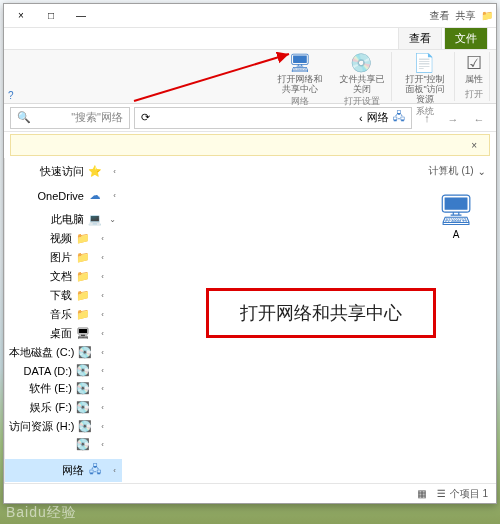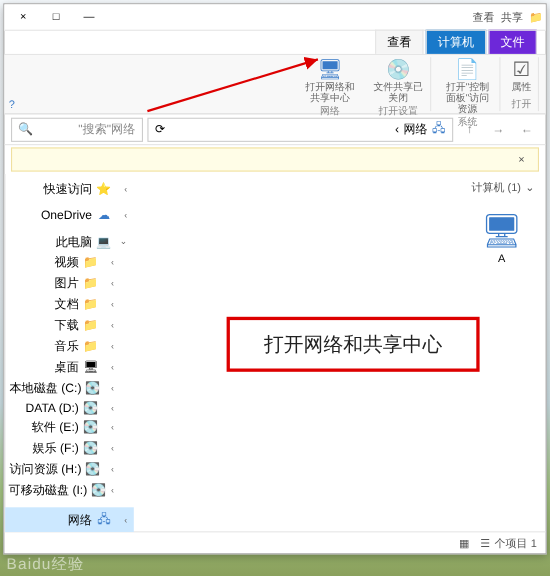--- a/index.html
+++ b/index.html
@@ -7,21 +7,21 @@
 .window{position:absolute;top:3px;left:3px;right:3px;bottom:20px;background:#fff;border:1px solid #a0a0a0;box-shadow:0 2px 8px rgba(0,0,0,.3);display:flex;flex-direction:column}
 .titlebar{height:24px;background:#fff;display:flex;align-items:center;direction:ltr;padding:0 2px;border-bottom:1px solid #e5e5e5}
 .wc{display:flex;gap:0}
 .wc button{width:30px;height:22px;border:none;background:transparent;font-size:10px;cursor:pointer;display:flex;align-items:center;justify-content:center}
 .spacer{flex:1}
 .qat{display:flex;gap:6px;align-items:center;font-size:10px;color:#555}
 .qat span{cursor:pointer}
 .tabs{height:22px;display:flex;align-items:flex-end;padding:0 8px;gap:2px;border-bottom:1px solid #e5e5e5}
 .tab{padding:3px 10px;font-size:11px;cursor:pointer;background:#f5f5f5;border:1px solid #e5e5e5;border-bottom:none}
 .tab.active{background:#1979ca;color:#fff}
-.tab.file{background:#6d28d9;color:#fff}
+.tab.file{background:#4d7c0f;color:#fff}
 .ribbon{height:54px;background:#f8f8f8;border-bottom:1px solid #dcdcdc;display:flex;padding:2px 6px;gap:4px;position:relative}
 .rg{display:flex;flex-direction:column;align-items:center;border-right:1px solid #e5e5e5;padding:0 6px;font-size:9px;color:#666}
 .rg .ico{font-size:18px;margin-bottom:1px}
 .rg .lbl{font-size:9px;line-height:1.1;text-align:center;max-width:46px}
 .rgn{font-size:9px;color:#888;margin-top:auto}
 .helpicon{position:absolute;left:4px;bottom:2px;font-size:10px;color:#3a7bc8;cursor:pointer}
 .arrow{position:absolute;pointer-events:none;z-index:50}
 .addr{height:28px;display:flex;align-items:center;padding:3px 6px;gap:4px;border-bottom:1px solid #e5e5e5}
 .navbtn{width:22px;height:22px;border:none;background:transparent;cursor:pointer;font-size:11px;color:#888;display:flex;align-items:center;justify-content:center}
 .addrbox{flex:1;height:22px;border:1px solid #ccc;display:flex;align-items:center;padding:0 6px;font-size:11px;gap:4px}
@@ -63,21 +63,20 @@
     <div class="spacer"></div>
     <div class="qat">
       <span>查看</span>
       <span>共享</span>
       <span style="color:#f0c040">📁</span>
     </div>
   </div>
 
   <div class="tabs">
     <div class="tab file">文件</div>
-    <div class="tab active">计算机</div>
     <div class="tab">查看</div>
   </div>
 
   <div class="ribbon">
     <div class="rg">
       <div class="ico">☑</div>
       <div class="lbl">属性</div>
       <div class="rgn">打开</div>
     </div>
     <div class="rg">
@@ -213,21 +212,20 @@
             <span>娱乐 (F:)</span>
           </div>
           <div class="ni ind1">
             <span class="chev">›</span>
             <span class="ic">💽</span>
             <span>访问资源 (H:)</span>
           </div>
           <div class="ni ind1">
             <span class="chev">›</span>
             <span class="ic">💽</span>
-            <span>可移动磁盘 (I:)</span>
           </div>
         </div>
       <div style="height:6px"></div>
       <div class="ni sel">
           <span class="chev">›</span>
           <span class="ic" style="color:#3a7bc8">🖧</span>
           <span>网络</span>
         </div>
 
     </div>

